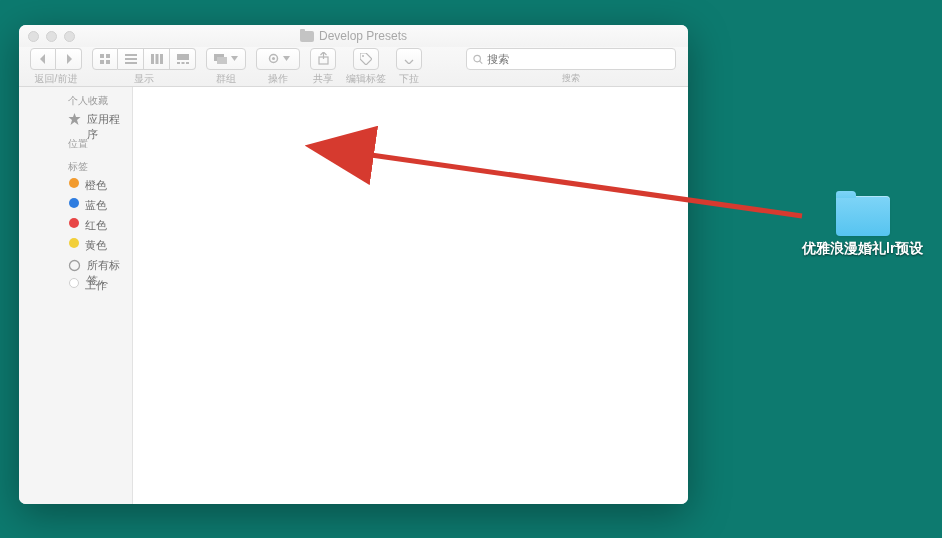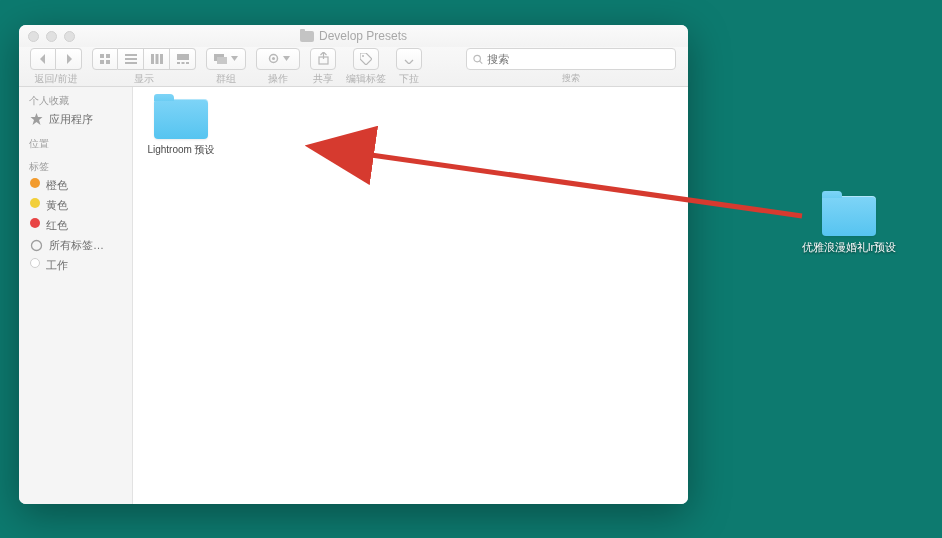--- a/index.html
+++ b/index.html
@@ -76,21 +76,21 @@
 .search-field input { border:none; outline:none; font-size:11px; width:100%; color:#888; background:transparent;}
 
 .body-area { flex:1; display:flex; overflow:hidden; }
 .sidebar {
   width: 114px;
   background: #f5f5f5;
   border-right: 1px solid #e2e2e2;
   padding: 4px 0;
   overflow-y:auto;
 }
-.sb-section { margin-bottom: 4px; }
+.sb-section { margin-bottom: 4px; margin-left: 39px; }
 .sb-header { font-size:10px; color:#9c9c9c; padding: 3px 10px 2px; }
 .sb-item {
   display:flex; align-items:flex-start; gap:6px;
   padding: 2px 8px 2px 10px; height:20px;
   color:#6e6e6e; font-size:11px;
 }
 .sb-item .sb-icon { width:14px; height:14px; display:flex;align-items:center;justify-content:center;}
 .sb-item .sb-icon svg { fill:#9e9e9e; }
 .tag-dot { width:10px; height:10px; border-radius:50%; border:1px solid transparent; margin-left:1px;}
 
@@ -109,21 +109,21 @@
   background: linear-gradient(#7ed4f7,#6ccdf3);
   border-radius: 3px 4px 0 0;
 }
 .file-item .flabel { font-size:10px; color:#4a4a4a; text-align:center; line-height:1.15; }
 
 .desktop-folder {
   position:absolute;
   left: 802px; top: 196px;
   display:flex; flex-direction:column; align-items:center; gap:4px;
 }
-.desktop-folder .flabel { font-size:11px; color:#fff; text-shadow:0 1px 2px rgba(0,0,0,0.6); text-align:right;}
+.desktop-folder .flabel { font-size:14px; color:#fff; text-shadow:0 1px 2px rgba(0,0,0,0.6); text-align:right;font-weight:bold;}
 
 .arrow {
   position:absolute;
   pointer-events:none;
 }
 </style>
 </head>
 <body>
 
 <div class="finder-window">
@@ -279,48 +279,48 @@
         <div class="sb-header">位置</div>
       </div>
       <div class="sb-section">
         <div class="sb-header">标签</div>
         <div id="tags-list">
             <div class="sb-item">
               <span class="tag-dot" style="background:#f29b2e;"></span>
               <span>橙色</span>
             </div>
             <div class="sb-item">
+              <span class="tag-dot" style="background:#2f7de0;"></span>
+              <span>蓝色</span>
+            </div>
+            <div class="sb-item">
+              <span class="tag-dot" style="background:#e84545;"></span>
+              <span>红色</span>
+            </div>
+            <div class="sb-item">
               <span class="tag-dot" style="background:#f2cf3a;"></span>
               <span>黄色</span>
-            </div>
-            <div class="sb-item">
-              <span class="tag-dot" style="background:#e84545;"></span>
-              <span>红色</span>
             </div>
             <div class="sb-item">
               <span class="sb-icon">
                 <svg width="13" height="13" viewBox="0 0 13 13">
                   <circle cx="6.5" cy="6.5" r="5" fill="none" stroke="#9e9e9e" stroke-width="1.3"></circle>
                 </svg>
               </span>
               <span>所有标签…</span>
             </div>
             <div class="sb-item">
               <span class="tag-dot" style="background:#fff;border:1.5px solid #cfcfcf;"></span>
               <span>工作</span>
             </div>
           </div>
       </div>
     </div>
     <div class="content-pane">
       <div class="file-grid" id="file-grid">
-          <div class="file-item">
-            <div class="folder-big"></div>
-            <div class="flabel">Lightroom 预设</div>
-          </div>
         </div>
     </div>
   </div>
 </div>
 
 <div class="desktop-folder">
   <div class="folder-big"></div>
   <div class="flabel">优雅浪漫婚礼lr预设</div>
 </div>
 

